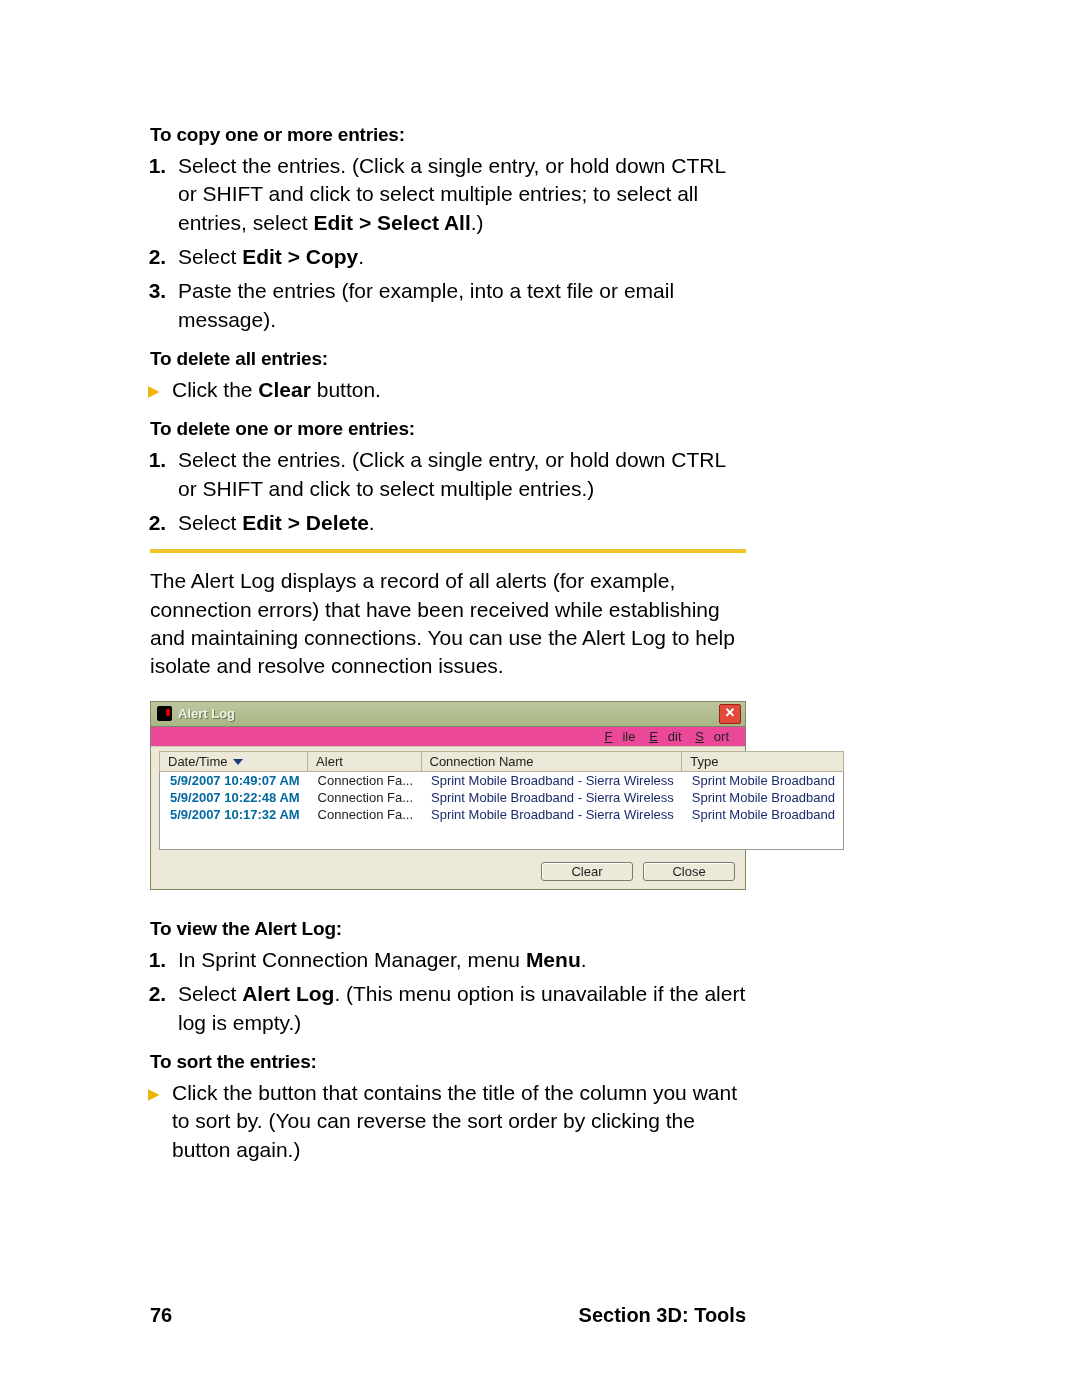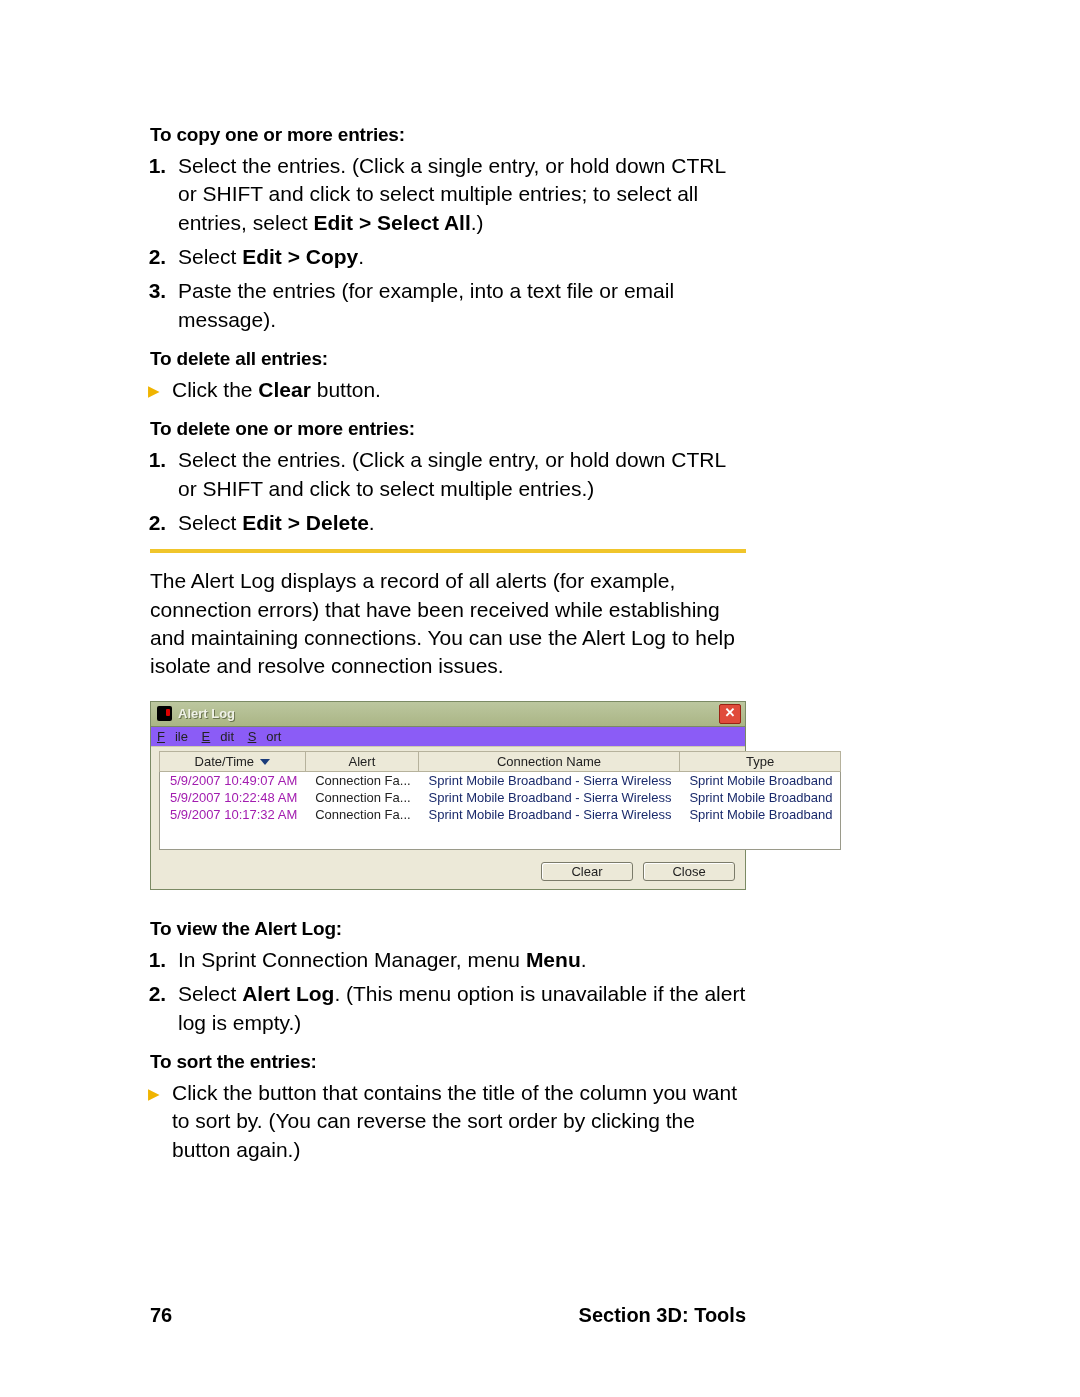--- a/index.html
+++ b/index.html
@@ -95,58 +95,59 @@
     font-size: 13px;
   }
   .close-btn {
     width: 20px; height: 18px; background: #e04b3b;
     border: 1px solid #9a2214; border-radius: 2px;
     color: #fff; font-weight: 700; text-align: center;
     line-height: 16px; font-size: 13px;
   }
   .menubar {
     padding: 2px 6px;
-    background: #8b5cf6;
+    background: #ec4899;
     border-bottom: 1px solid #cfcab3;
+    text-align: right;
   }
   .menubar span { margin-right: 10px; }
   .menubar .ul { text-decoration: underline; }
   .table-wrap {
     padding: 4px 8px 6px 8px;
     background: #ece9d8;
   }
   table.alerts {
     width: 100%;
     border-collapse: collapse;
     background: #fff;
     border: 1px solid #9a9a8a;
   }
   table.alerts th {
     background: #ece9d8;
     border: 1px solid #b6b29c;
     font-weight: 400;
-    text-align: center;
+    text-align: left;
     padding: 2px 8px;
     font-size: 13px;
   }
   .sort-ind {
     display: inline-block; margin-left: 6px;
     width: 0; height: 0;
     border-left: 5px solid transparent;
     border-right: 5px solid transparent;
     border-top: 6px solid #1a3b7a;
     vertical-align: middle;
   }
   table.alerts td {
     padding: 1px 8px 1px 10px;
     font-size: 13px;
     white-space: nowrap;
     color: #1a2a6b;
   }
-  table.alerts td:first-child { color: #a21caf; }
+  table.alerts td:first-child { color: #0369a1; font-weight: bold; }
   table.alerts td.alertcol { color: #222; }
   .btnrow {
     display: flex; justify-content: flex-end; gap: 10px;
     padding: 6px 10px 8px 0;
     background: #ece9d8;
   }
   .winbtn {
     min-width: 62px;
     padding: 1px 14px;
     background: #ece9d8;

